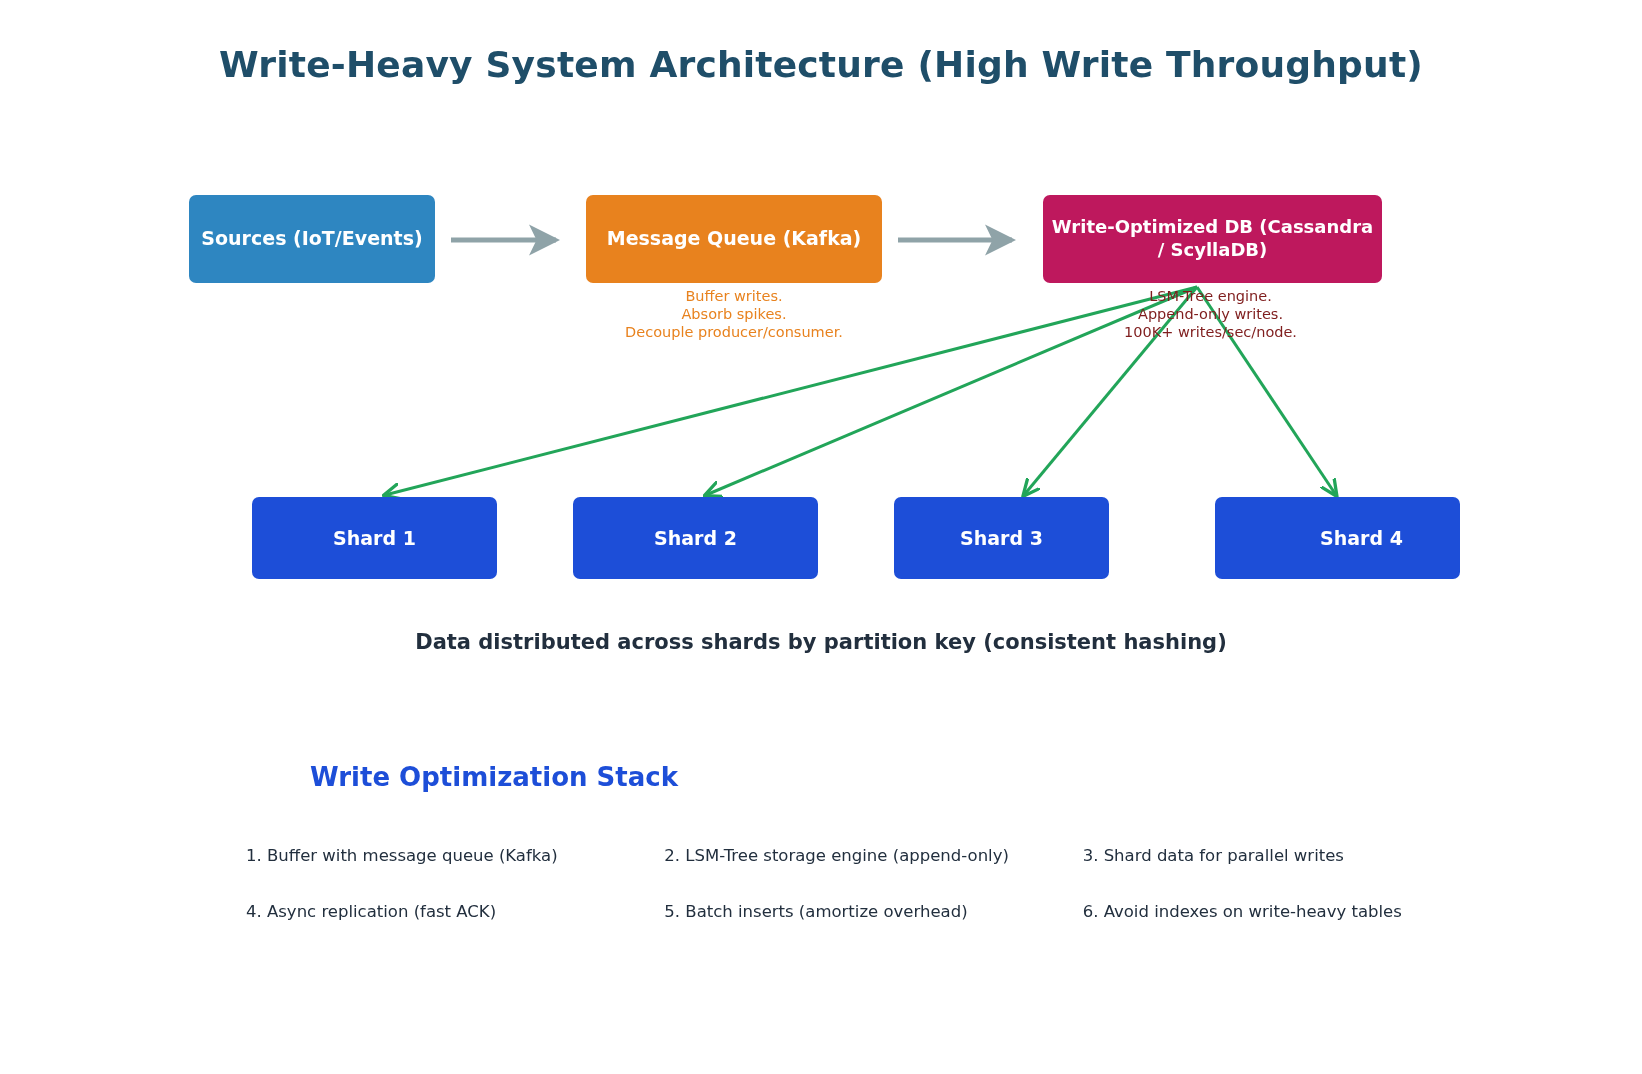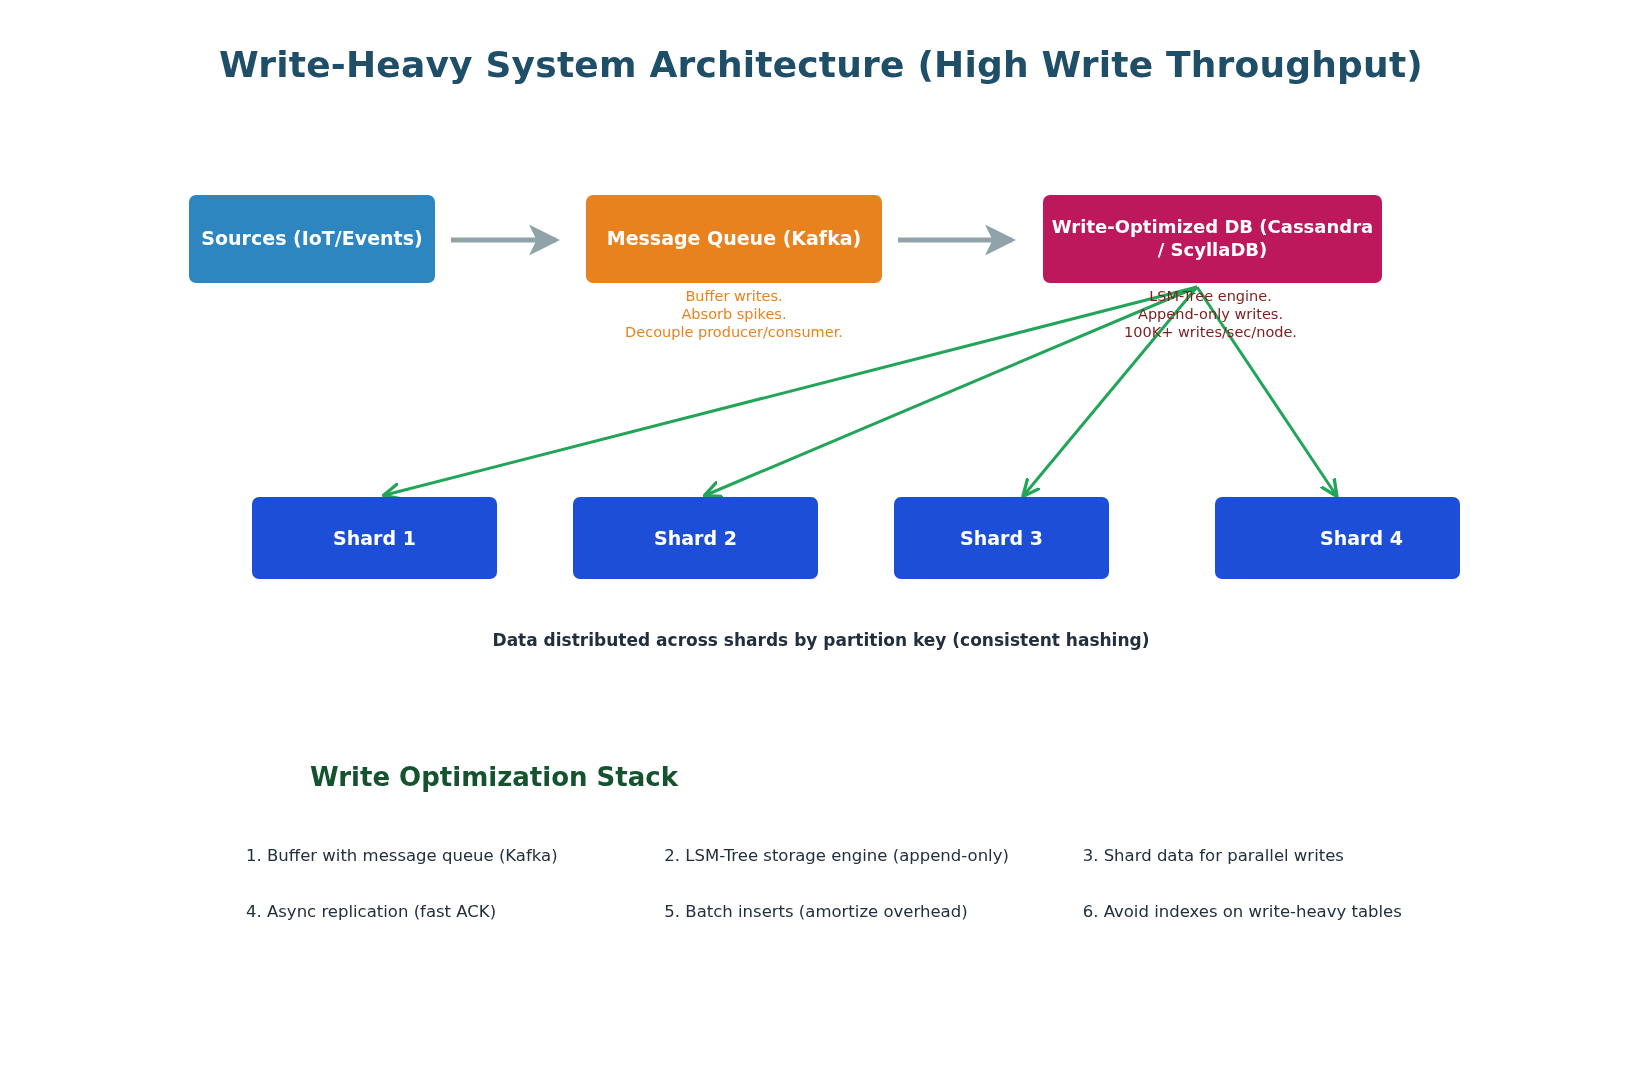--- a/index.html
+++ b/index.html
@@ -101,31 +101,31 @@
   #shard-0 { left: 252px;  width: 245px; }
   #shard-1 { left: 573px;  width: 245px; }
   #shard-2 { left: 894px;  width: 215px; }
   #shard-3 { left: 1215px; width: 245px; padding-left: 48px; }
 
   
   #shard-caption {
     left: 0; top: 630px;
     width: 1642px;
     text-align: center;
-    font-size: 17px;
+    font-size: 21px;
     font-weight: bold;
     color: #222f3e;
   }
 
   
   #stack-heading {
     left: 310px; top: 762px;
     font-size: 26px;
     font-weight: bold;
-    color: #14532d;
+    color: #1d4ed8;
   }
   #stack-grid {
     left: 246px; top: 845px;
     width: 1220px;
     display: grid;
     grid-template-columns: repeat(3, 1fr);
     row-gap: 48px;
     column-gap: 0px;
     gap: 35px;
   }

